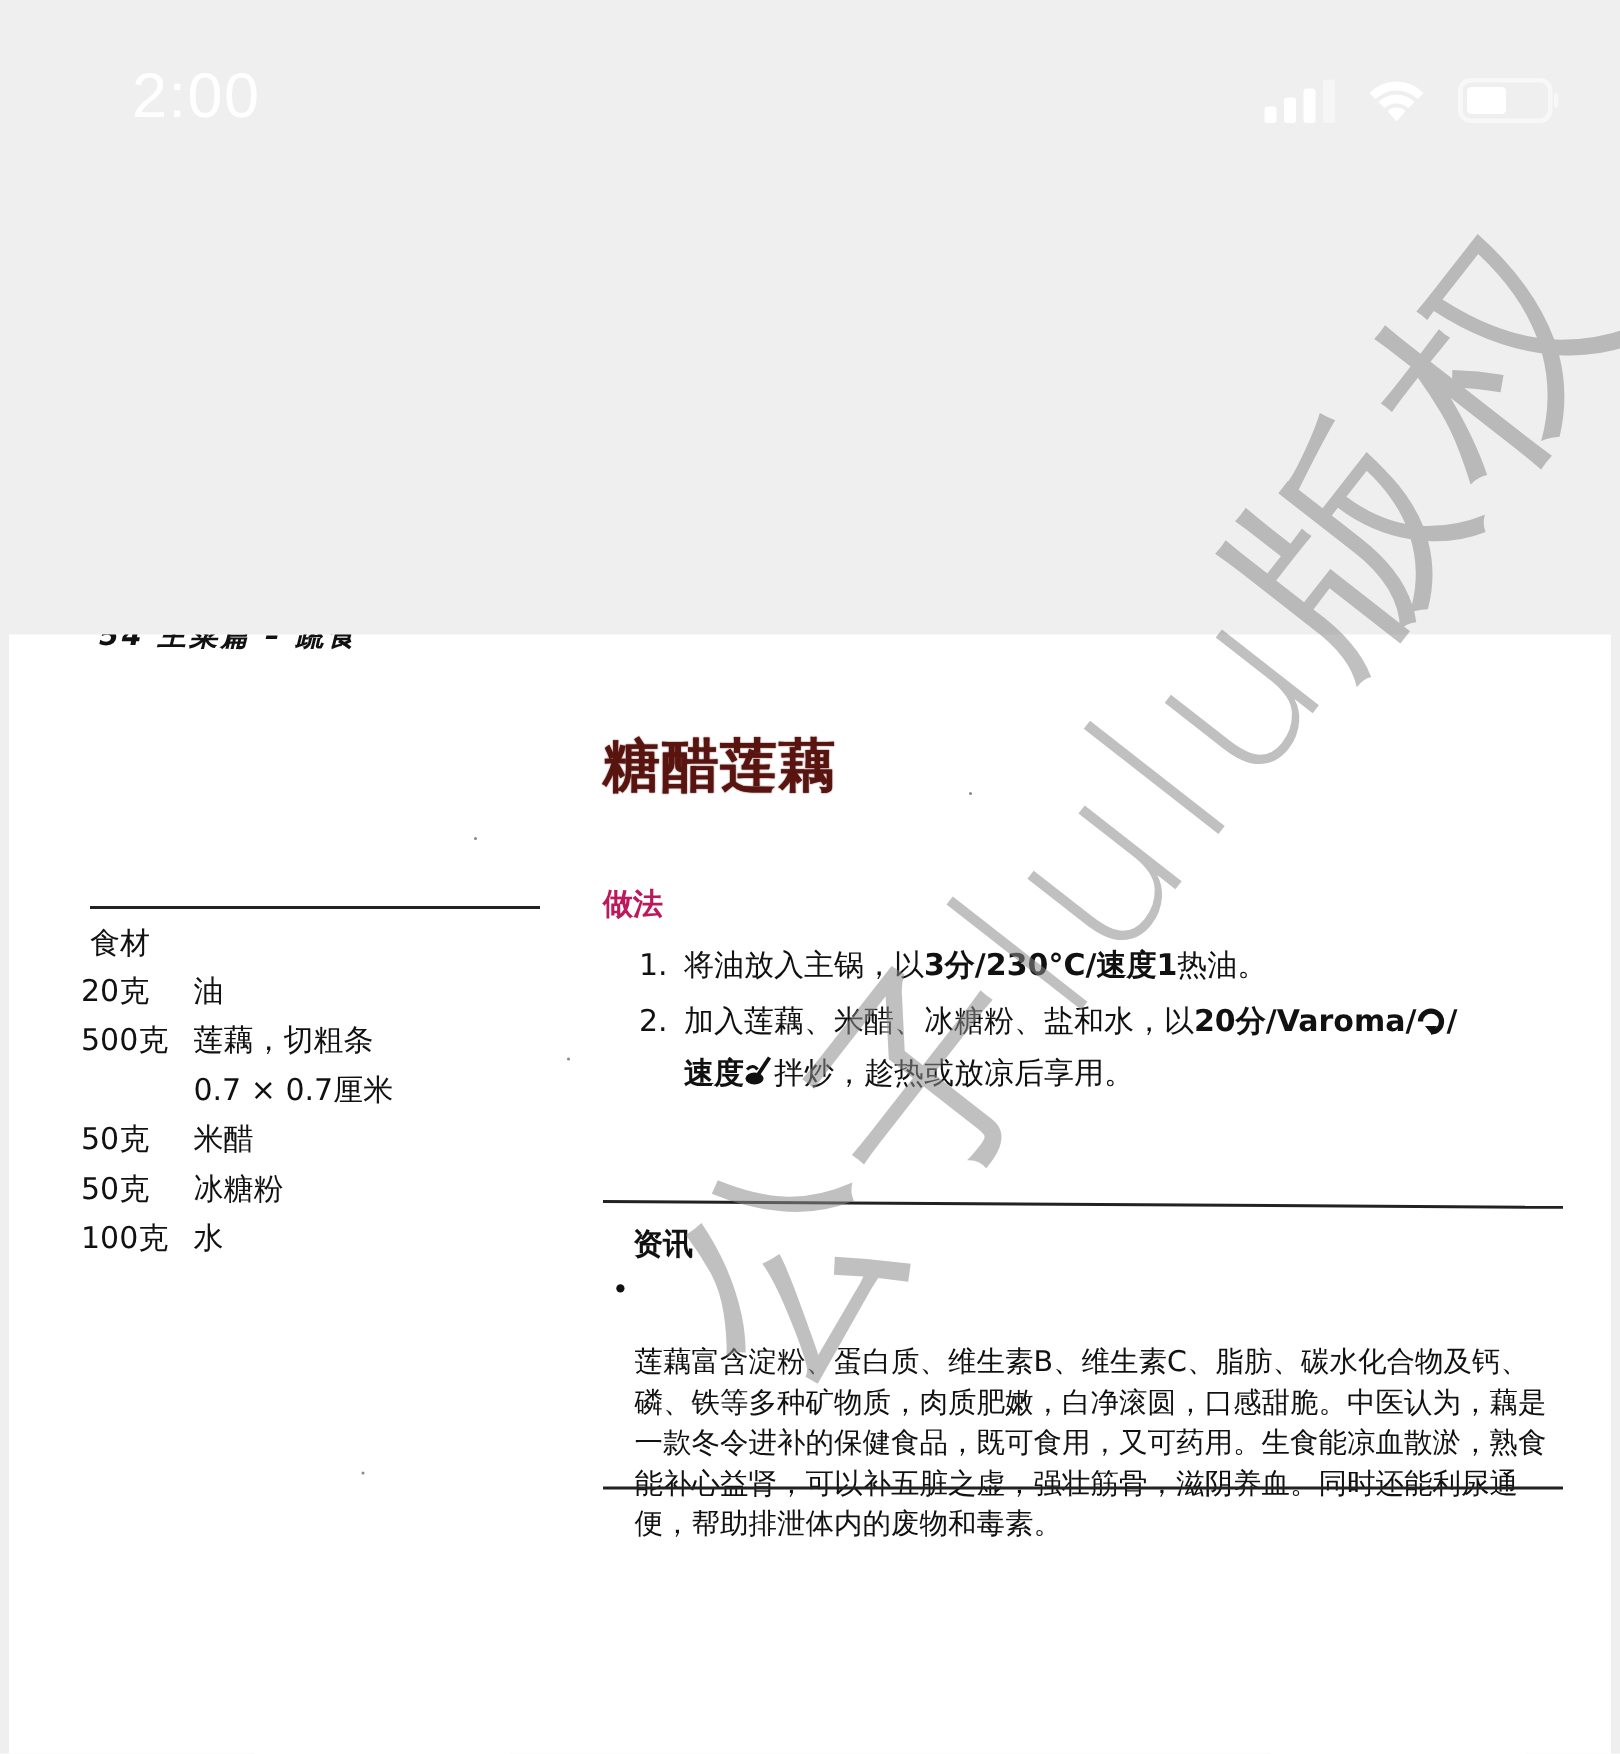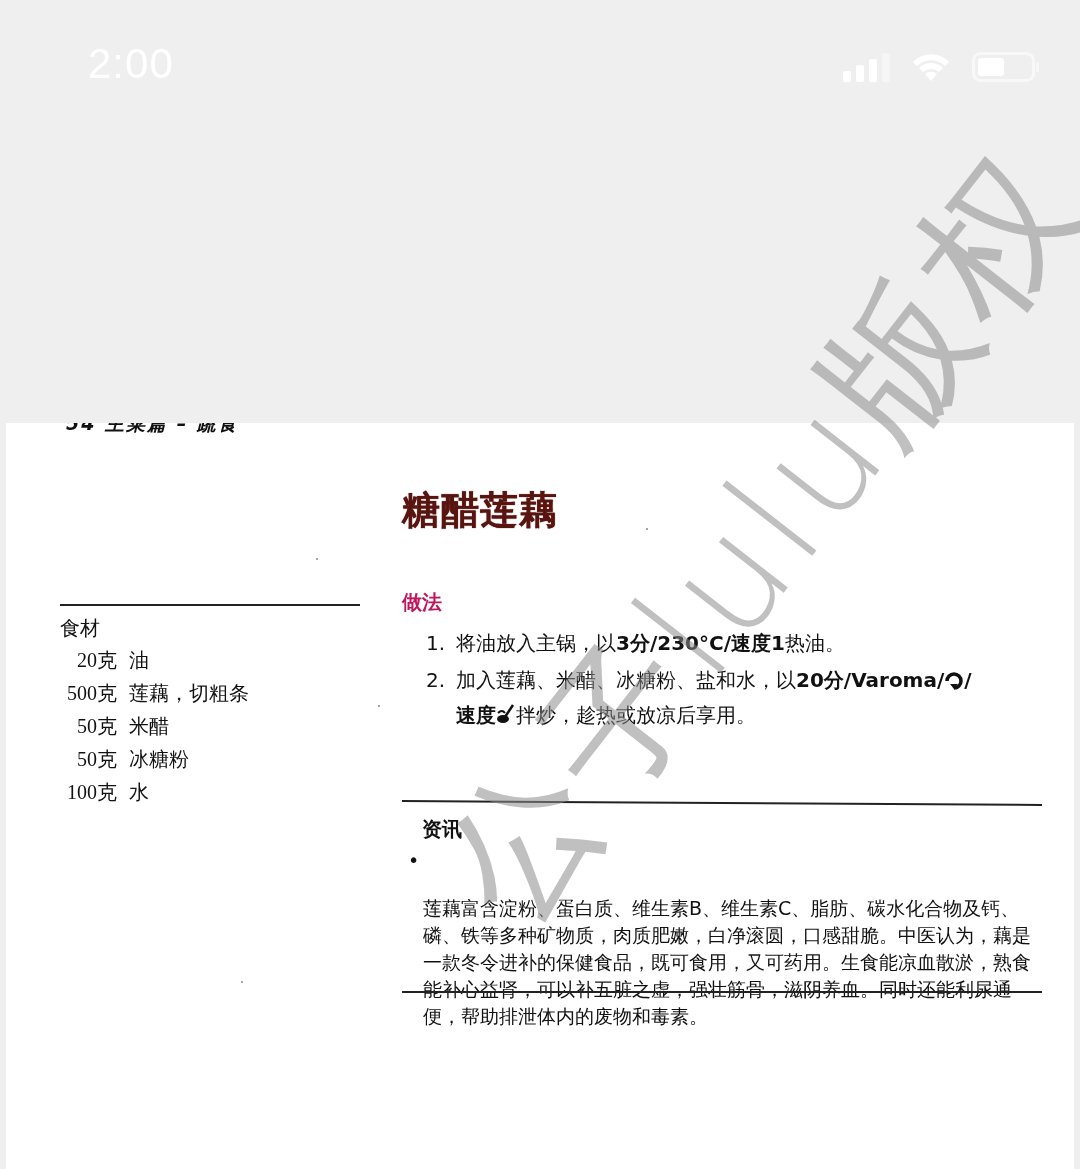--- a/index.html
+++ b/index.html
@@ -33,21 +33,21 @@
     }
     .recipe-title {
       position: absolute; left: 396px; top: 62px;
       font-size: 38px; font-weight: bold; color: #5a1410;
       letter-spacing: 1px; text-shadow: 0 0 1px #3a0a08;
     }
     .ing-rule { position: absolute; left: 54px; top: 181px; width: 300px; height: 2px; background: #222; }
     .ing-title { position: absolute; left: 54px; top: 192px; font-size: 20px; font-weight: normal; color: #111; }
     .ing-list { position: absolute; left: 48px; top: 221px; width: 300px; }
     .ing-row { display: flex; height: 33px; align-items: center; font-size: 20px; color: #111; }
-    .ing-qty { width: 75px; text-align: right; padding-right: 12px; box-sizing: border-box; font-family: Liberation Serif, serif; }
+    .ing-qty { width: 75px; text-align: left; padding-right: 12px; box-sizing: border-box; }
     .ing-name { flex: 1; }
     .method-title { position: absolute; left: 396px; top: 166px; font-size: 20px; font-weight: bold; color: #be185d; }
     .steps { position: absolute; left: 420px; top: 204px; width: 640px; }
     .step { display: flex; font-size: 20px; color: #111; line-height: 32px; }
     .step-num { width: 30px; flex: none; }
     .step-text { flex: 1; }
     .step b { font-weight: bold; }
     .icon-inline { display: inline-block; vertical-align: -3px; }
     .info-rule-top { position: absolute; left: 396px; top: 377px; width: 640px; height: 2px; background: #222; transform: rotate(0.35deg); transform-origin: left; }
     .info-title { position: absolute; left: 416px; top: 393px; font-size: 20px; font-weight: bold; color: #111; }
@@ -109,20 +109,24 @@
   <div class="ing-list">
     <div class="ing-row">
       <span class="ing-qty">20克</span>
       <span class="ing-name">油</span>
     </div>
     <div class="ing-row">
       <span class="ing-qty">500克</span>
       <span class="ing-name">莲藕，切粗条</span>
     </div>
     <div class="ing-row">
+      <span class="ing-qty"></span>
+      <span class="ing-name">0.7 × 0.7厘米</span>
+    </div>
+    <div class="ing-row">
       <span class="ing-qty">50克</span>
       <span class="ing-name">米醋</span>
     </div>
     <div class="ing-row">
       <span class="ing-qty">50克</span>
       <span class="ing-name">冰糖粉</span>
     </div>
     <div class="ing-row">
       <span class="ing-qty">100克</span>
       <span class="ing-name">水</span>

